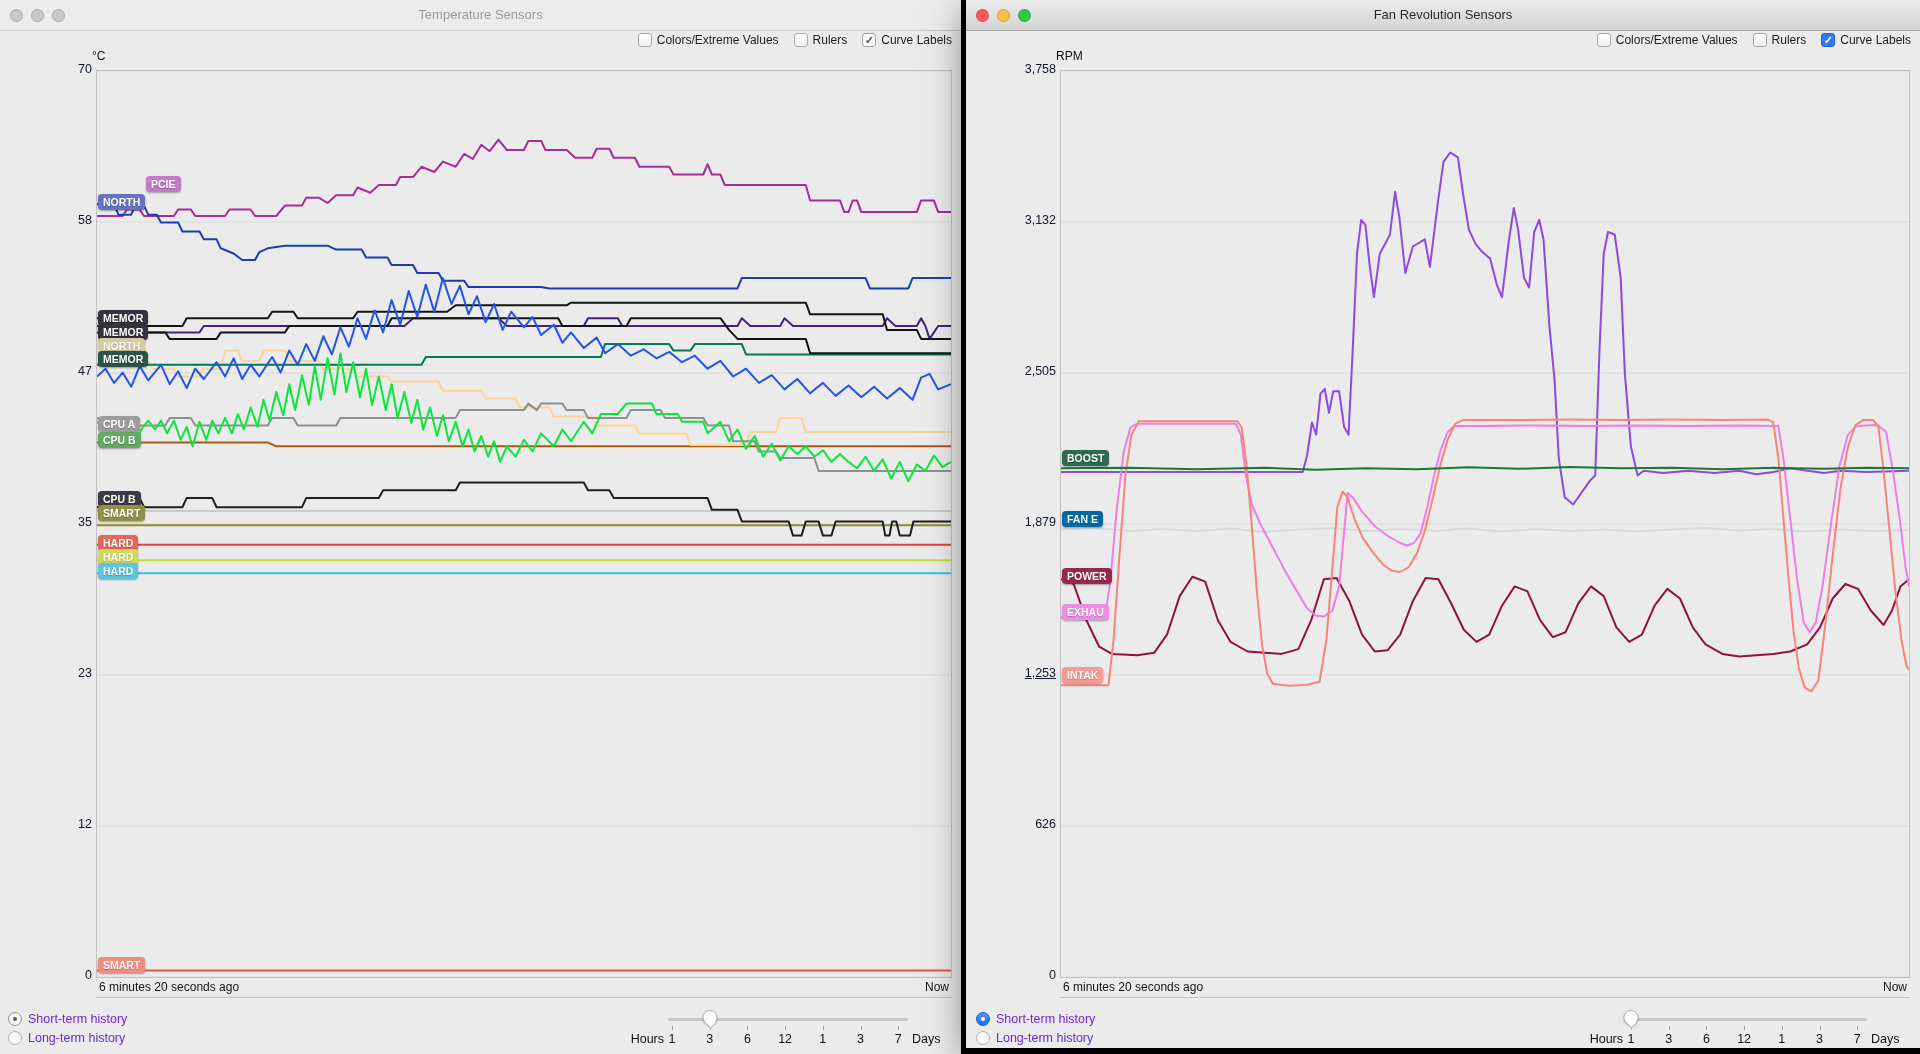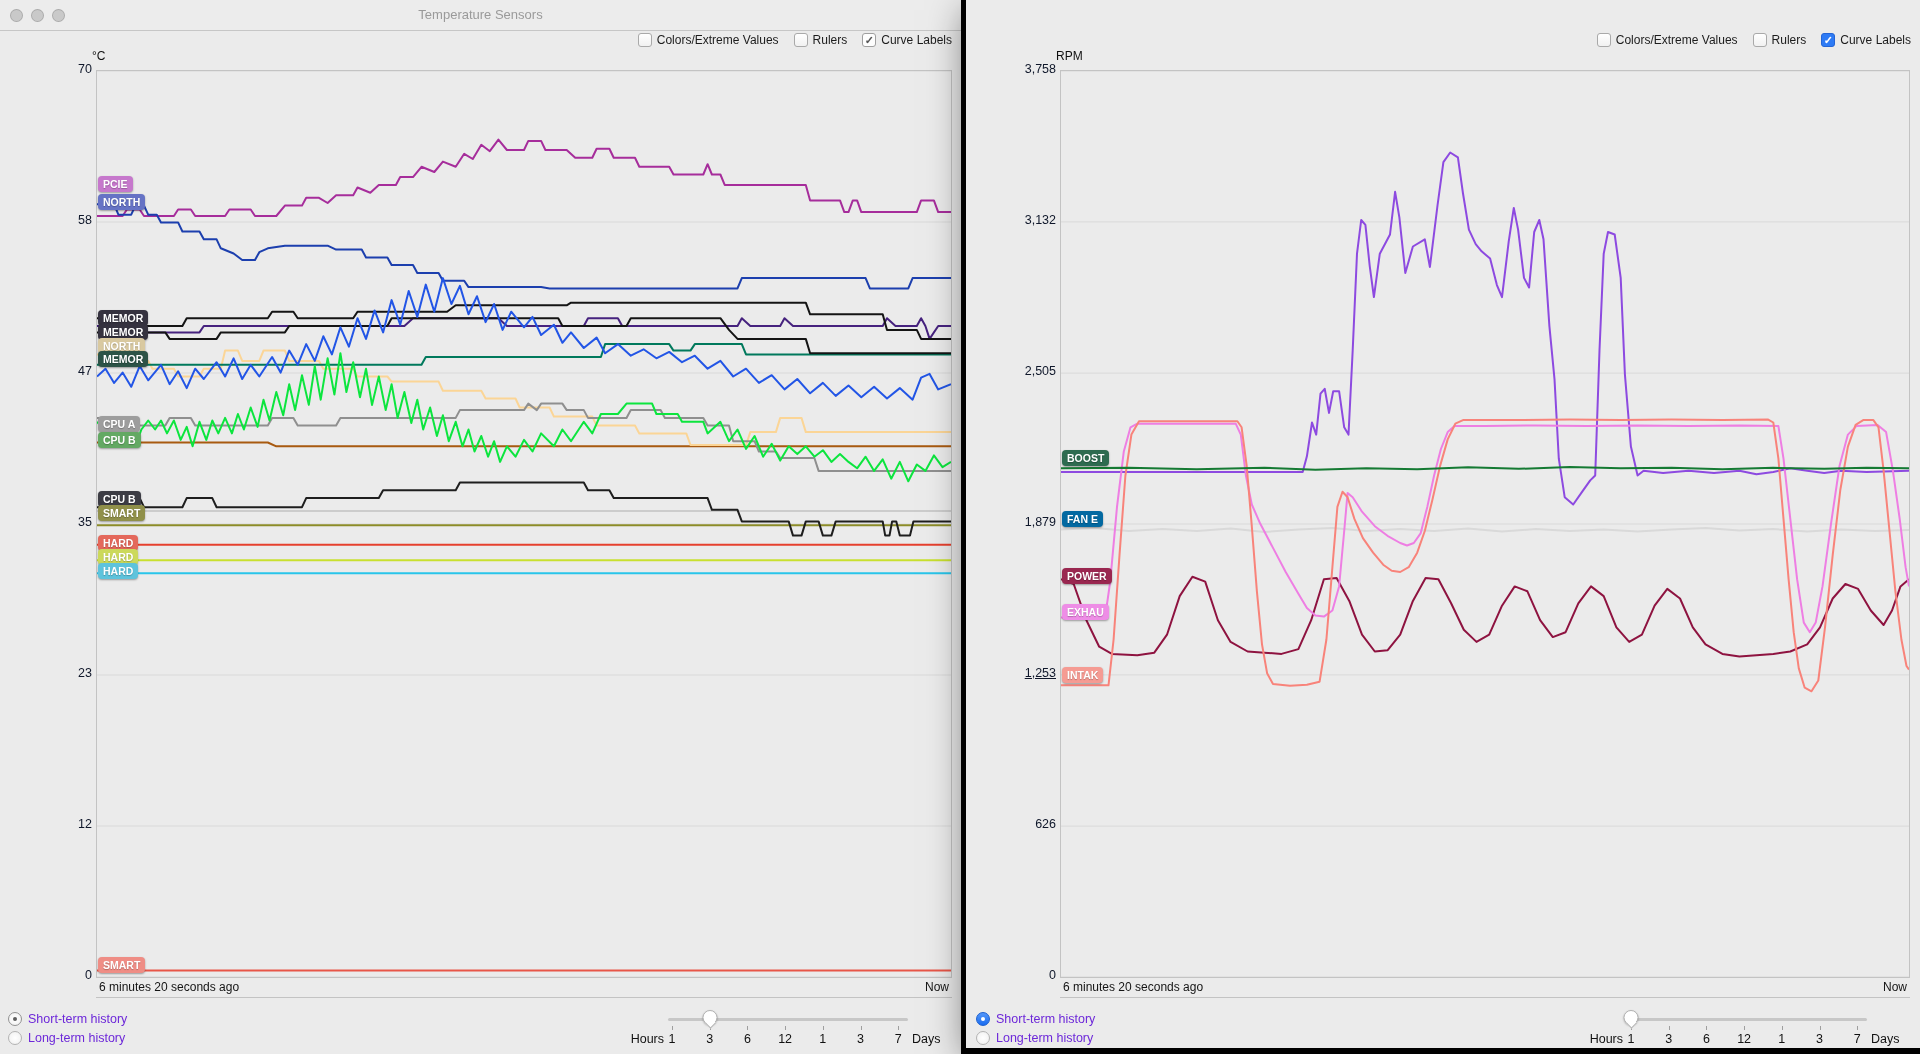--- a/index.html
+++ b/index.html
@@ -104,21 +104,21 @@
         <polyline points="0.0,255.0 17.1,255.0 21.4,261.4 102.5,261.4 106.8,255.0 307.4,255.0 316.0,247.2 401.4,247.2 409.9,255.0 486.8,255.0 491.0,247.2 520.9,247.2 525.2,255.0 640.5,255.0 644.8,247.2 653.3,255.0 683.2,255.0 687.5,247.2 696.0,255.0 785.7,255.0 790.0,247.2 798.5,255.0 819.8,255.0 824.1,247.2 828.4,255.0 832.6,267.9 841.2,255.0 854.0,255.0" fill="none" stroke="#46227e" stroke-width="2" stroke-linejoin="round"></polyline>
         <polyline points="0.0,247.2 42.7,247.2 47.0,255.0 85.4,255.0 89.7,247.2 170.8,247.2 175.1,240.7 196.4,240.7 200.7,247.2 256.2,247.2 260.5,240.7 350.1,240.7 358.7,234.3 469.7,234.3 474.0,231.7 708.8,231.7 713.1,243.3 785.7,243.3 790.0,258.9 819.8,258.9 824.1,267.9 854.0,267.9" fill="none" stroke="#141414" stroke-width="2" stroke-linejoin="round"></polyline>
         <polyline points="0.0,261.4 68.3,261.4 72.6,267.9 119.6,267.9 123.8,261.4 187.9,261.4 192.2,255.0 290.4,255.0 294.6,247.2 461.2,247.2 465.4,255.0 529.5,255.0 533.8,247.2 623.4,247.2 632.0,258.9 640.5,267.9 708.8,267.9 713.1,282.2 854.0,282.2" fill="none" stroke="#141414" stroke-width="2" stroke-linejoin="round"></polyline>
         <polyline points="0.0,145.0 25.6,145.0 29.9,138.5 42.7,138.5 47.0,145.0 76.9,145.0 81.1,138.5 93.9,138.5 98.2,145.0 128.1,145.0 132.4,138.5 153.7,138.5 158.0,145.0 179.3,145.0 187.9,134.6 205.0,134.6 209.2,126.8 222.0,126.8 230.6,132.0 239.1,124.3 256.2,124.3 260.5,116.5 273.3,121.7 281.8,113.9 298.9,113.9 303.2,106.1 316.0,106.1 324.5,95.8 337.3,101.0 345.9,90.6 358.7,95.8 367.2,82.8 375.8,88.0 384.3,73.8 392.8,80.2 401.4,68.6 409.9,79.0 427.0,79.0 431.3,69.9 444.1,69.9 448.4,79.0 469.7,79.0 478.2,86.7 495.3,86.7 499.6,77.7 512.4,77.7 516.7,86.7 538.0,86.7 542.3,95.8 572.2,95.8 576.5,103.5 606.3,103.5 610.6,93.2 614.9,103.5 623.4,103.5 627.7,113.9 708.8,113.9 713.1,129.4 743.0,129.4 747.3,141.1 751.5,141.1 755.8,129.4 760.1,129.4 764.3,141.1 819.8,141.1 824.1,129.4 836.9,129.4 841.2,141.1 854.0,141.1" fill="none" stroke="#a62d9b" stroke-width="2" stroke-linejoin="round"></polyline>
         <polyline points="0.0,133.3 17.1,133.3 21.4,143.7 34.2,143.7 38.4,134.6 47.0,134.6 51.2,143.7 59.8,143.7 64.0,151.4 81.1,151.4 85.4,160.5 102.5,160.5 106.8,168.3 119.6,168.3 123.8,177.3 136.6,182.5 145.2,189.0 158.0,189.0 162.3,181.2 170.8,177.3 187.9,174.7 230.6,174.7 239.1,178.6 264.7,178.6 269.0,186.4 290.4,186.4 294.6,194.1 316.0,194.1 320.3,201.9 341.6,201.9 345.9,209.7 367.2,209.7 371.5,216.1 444.1,216.1 452.6,217.4 640.5,217.4 644.8,207.1 768.6,207.1 772.9,217.4 811.3,217.4 815.6,207.1 854.0,207.1" fill="none" stroke="#1c3fae" stroke-width="2" stroke-linejoin="round"></polyline>
         <polyline points="0.0,346.9 25.6,346.9 29.9,354.6 68.3,354.6 72.6,346.9 93.9,346.9 98.2,354.6 170.8,354.6 175.1,346.9 196.4,346.9 200.7,354.6 239.1,354.6 243.4,346.9 358.7,346.9 362.9,339.1 427.0,339.1 431.3,332.6 439.8,339.1 444.1,332.6 465.4,332.6 469.7,339.1 486.8,339.1 491.0,346.9 529.5,346.9 533.8,339.1 563.6,339.1 567.9,346.9 606.3,346.9 610.6,354.6 632.0,354.6 636.2,370.2 657.6,370.2 661.9,380.5 678.9,380.5 683.2,387.0 717.4,387.0 721.6,399.9 854.0,399.9" fill="none" stroke="#8f8f8f" stroke-width="2" stroke-linejoin="round"></polyline>
         <polyline points="0.0,436.2 17.1,436.2 21.4,427.1 42.7,427.1 47.0,436.2 85.4,436.2 89.7,427.1 115.3,427.1 119.6,436.2 205.0,436.2 209.2,427.1 281.8,427.1 286.1,419.3 358.7,419.3 362.9,411.6 486.8,411.6 491.0,419.3 512.4,419.3 516.7,427.1 610.6,427.1 614.9,438.8 640.5,438.8 644.8,450.4 691.7,450.4 696.0,464.6 704.5,464.6 708.8,450.4 721.6,450.4 725.9,464.6 734.4,464.6 738.7,450.4 785.7,450.4 788.2,464.6 792.5,464.6 795.1,450.4 799.3,450.4 802.8,464.6 813.0,464.6 816.4,450.4 854.0,450.4" fill="none" stroke="#1e1e1e" stroke-width="2" stroke-linejoin="round"></polyline>
         <polyline points="0.0,305.5 8.5,297.7 17.1,311.9 25.6,301.6 34.2,315.8 42.7,295.1 51.2,309.3 64.0,293.8 72.6,313.2 81.1,300.3 89.7,317.1 98.2,297.7 106.8,308.0 119.6,291.2 128.1,305.5 136.6,287.3 145.2,308.0 153.7,293.8 162.3,305.5 175.1,286.0 183.6,301.6 192.2,279.6 200.7,293.8 209.2,273.1 217.8,289.9 226.3,265.3 234.9,283.4 243.4,256.3 251.9,275.7 260.5,247.2 269.0,267.9 277.6,239.4 286.1,261.4 294.6,229.1 303.2,253.7 311.7,220.0 320.3,245.9 328.8,213.6 337.3,240.7 345.9,207.1 354.4,233.0 362.9,214.9 371.5,243.3 380.0,225.2 388.6,251.1 397.1,233.0 405.6,258.9 414.2,240.7 427.0,256.3 435.5,245.9 444.1,264.0 456.9,253.7 465.4,271.8 474.0,261.4 486.8,277.0 499.6,266.6 508.1,282.2 520.9,273.1 533.8,284.7 546.6,278.3 559.4,287.3 572.2,280.9 585.0,291.2 597.8,284.7 610.6,297.7 623.4,289.9 636.2,305.5 649.0,297.7 661.9,311.9 674.7,304.2 687.5,318.4 700.3,308.0 713.1,322.3 725.9,311.9 738.7,324.9 751.5,314.5 764.3,326.2 777.1,315.8 790.0,327.5 802.8,317.1 815.6,328.7 824.1,306.7 832.6,302.9 841.2,318.4 854.0,313.2" fill="none" stroke="#2255e6" stroke-width="2" stroke-linejoin="round"></polyline>
         <polyline points="0.0,350.8 6.8,358.5 12.8,368.9 18.8,358.5 25.6,375.3 32.5,362.4 38.4,375.3 44.4,358.5 51.2,349.5 58.1,358.5 64.0,349.5 70.0,362.4 76.9,349.5 83.7,368.9 89.7,355.9 95.6,375.3 102.5,350.8 109.3,368.9 115.3,349.5 121.3,362.4 128.1,346.9 134.9,362.4 140.9,343.0 146.9,358.5 153.7,336.5 160.6,355.9 166.5,328.7 172.5,349.5 179.3,321.0 186.2,344.3 192.2,313.2 198.1,339.1 205.0,304.2 211.8,333.9 217.8,295.1 223.7,328.7 230.6,287.3 237.4,323.6 243.4,282.2 249.4,321.0 256.2,291.2 263.0,326.2 269.0,297.7 275.0,333.9 281.8,305.5 288.7,339.1 294.6,313.2 300.6,346.9 307.4,321.0 314.3,352.0 320.3,328.7 326.2,358.5 333.1,336.5 339.9,365.0 345.9,344.3 351.8,370.2 358.7,350.8 365.5,375.3 371.5,358.5 377.5,380.5 384.3,365.0 391.1,385.7 397.1,370.2 403.1,390.9 409.9,375.3 418.5,385.7 427.0,368.9 435.5,380.5 444.1,362.4 456.9,375.3 465.4,358.5 474.0,370.2 486.8,350.8 495.3,362.4 503.9,343.0 520.9,343.0 529.5,332.6 555.1,332.6 559.4,343.0 580.7,343.0 585.0,350.8 606.3,350.8 610.6,362.4 623.4,350.8 632.0,370.2 640.5,358.5 649.0,377.9 657.6,365.0 666.1,385.7 674.7,372.8 683.2,389.6 691.7,375.3 700.3,383.1 708.8,375.3 717.4,385.7 725.9,379.2 734.4,390.9 743.0,383.1 751.5,390.9 760.1,397.3 768.6,385.7 777.1,399.9 785.7,388.3 794.2,407.7 802.8,390.9 811.3,410.3 819.8,393.5 828.4,399.9 836.9,384.4 845.5,396.1 854.0,390.9" fill="none" stroke="#0ce53e" stroke-width="2" stroke-linejoin="round"></polyline>
       </svg>
-      <span class="badge" style="background: rgb(198, 120, 204); top: 112.603px;">PCIE</span>
+      <span class="badge" style="background: rgb(198, 120, 204); top: 112.603px; margin-left: 48px;">PCIE</span>
       <span class="badge" style="background: rgb(102, 115, 197); top: 130.723px;">NORTH</span>
       <span class="badge" style="background: rgb(53, 50, 63); top: 247.209px;">MEMOR</span>
       <span class="badge" style="background: rgb(53, 50, 63); top: 260.799px;">MEMOR</span>
       <span class="badge" style="background: rgb(217, 201, 160); top: 275.036px;">NORTH</span>
       <span class="badge" style="background: rgb(44, 83, 71); top: 287.979px;">MEMOR</span>
       <span class="badge" style="background: rgb(157, 157, 157); top: 353.34px;">CPU A</span>
       <span class="badge" style="background: rgb(99, 169, 99); top: 368.871px;">CPU B</span>
       <span class="badge" style="background: rgb(60, 60, 68); top: 428.409px;">CPU B</span>
       <span class="badge" style="background: rgb(144, 144, 74); top: 441.999px;">SMART</span>
       <span class="badge" style="background: rgb(228, 104, 91); top: 471.767px;">HARD</span>
@@ -167,20 +167,28 @@
 <div class="ytick" style="left: 2px; top: 62px;">70</div>
     <div class="ytick" style="left: 2px; top: 213.043px;">58</div>
     <div class="ytick" style="left: 2px; top: 363.957px;">47</div>
     <div class="ytick" style="left: 2px; top: 515px;">35</div>
     <div class="ytick" style="left: 2px; top: 666.043px;">23</div>
     <div class="ytick" style="left: 2px; top: 816.957px;">12</div>
     <div class="ytick" style="left: 2px; top: 968px;">0</div>
   </section>
 
 <section class="window active" id="win-right">
+  <div class="titlebar">
+    <div class="lights">
+      <span class="light light-close"></span>
+      <span class="light light-min"></span>
+      <span class="light light-zoom"></span>
+    </div>
+    <div class="title">Fan Revolution Sensors</div>
+  </div>
   <div class="chk-row">
       <span class="chk-item">
         <span class="chk-box"></span>
         <span>Colors/Extreme Values</span>
       </span>
       <span class="chk-item">
         <span class="chk-box"></span>
         <span>Rulers</span>
       </span>
       <span class="chk-item">

